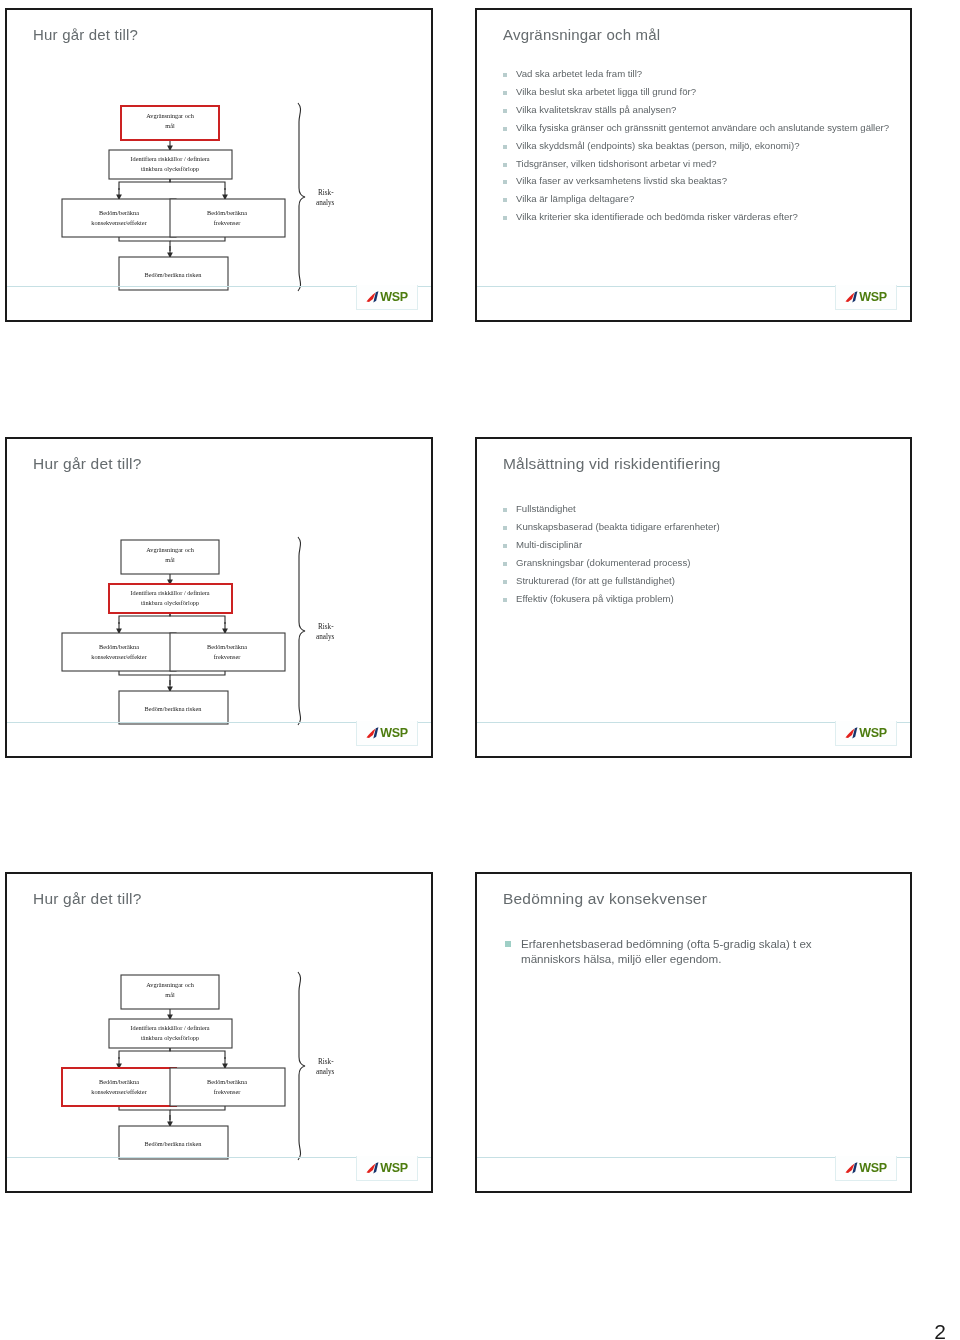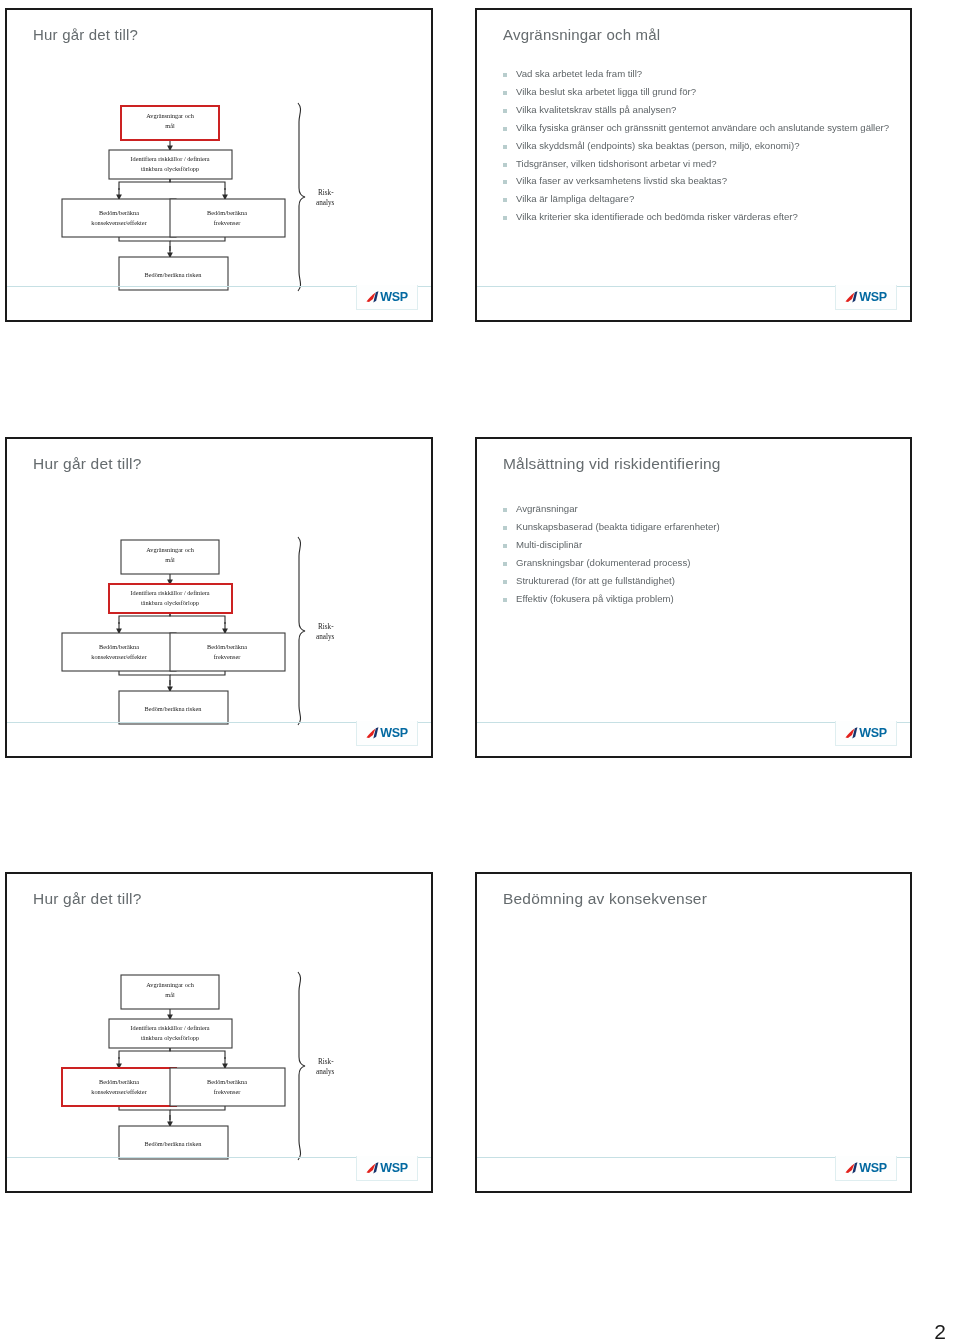--- a/index.html
+++ b/index.html
@@ -55,21 +55,21 @@
     gap: 1px;
   }
   .wsp-mark {
     position: relative;
     width: 13px; height: 14px;
     flex: 0 0 auto;
   }
   .wsp-word {
     font-size: 12.5px;
     font-weight: bold;
-    color: #0369a1;
+    color: #4d7c0f;
     letter-spacing: -0.3px;
     line-height: 1;
   }
 
   
   .bullets {
     position: absolute;
     left: 26px;
     right: 20px;
     top: 58px;
@@ -298,21 +298,21 @@
         <span class="wsp-word">WSP</span>
       </div>
     </div>
   </div>
 
   <div class="slide big" style="left:475px; top:437px; width:437px; height:321px;">
     <div class="slide-title">Målsättning vid riskidentifiering</div>
     <div class="bullets" id="b4" style="top:64px;">
         <div class="bullet-row">
           <span class="bullet-mark"></span>
-          <span class="bullet-text">Avgränsningar</span>
+          <span class="bullet-text">Fullständighet</span>
         </div>
         <div class="bullet-row">
           <span class="bullet-mark"></span>
           <span class="bullet-text">Kunskapsbaserad (beakta tidigare erfarenheter)</span>
         </div>
         <div class="bullet-row">
           <span class="bullet-mark"></span>
           <span class="bullet-text">Multi-disciplinär</span>
         </div>
         <div class="bullet-row">
@@ -390,20 +390,24 @@
           </svg>
         </span>
         <span class="wsp-word">WSP</span>
       </div>
     </div>
   </div>
 
   <div class="slide big" style="left:475px; top:872px; width:437px; height:321px;padding-left:28px;">
     <div class="slide-title">Bedömning av konsekvenser</div>
     <div class="bullets large" id="b6">
+        <div class="bullet-row">
+          <span class="bullet-mark"></span>
+          <span class="bullet-text">Erfarenhetsbaserad bedömning (ofta 5-gradig skala) t ex människors hälsa, miljö eller egendom.</span>
+        </div>
       </div>
     <div class="slide-footer">
       <div class="wsp-logo">
         <span class="wsp-mark">
           <svg width="13" height="14" viewBox="0 0 13 14" xmlns="http://www.w3.org/2000/svg">
             <path d="M0.5 11.5 C3 8 6 5 9.5 2.5 L7 9 L3 12 Z" fill="#e2211c"></path>
             <path d="M9.8 2.2 L12.4 1.2 L10.2 10.8 L7.3 12.6 Z" fill="#16336b"></path>
           </svg>
         </span>
         <span class="wsp-word">WSP</span>

